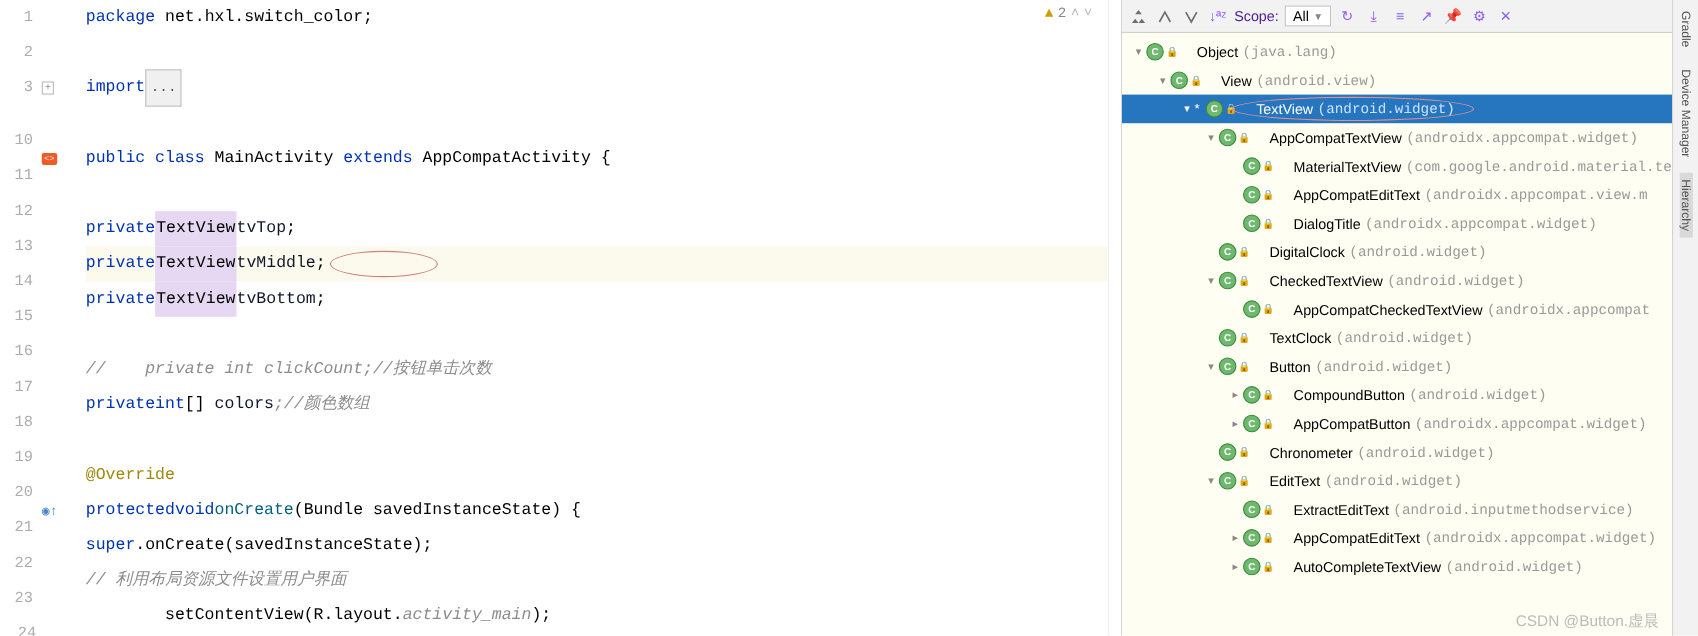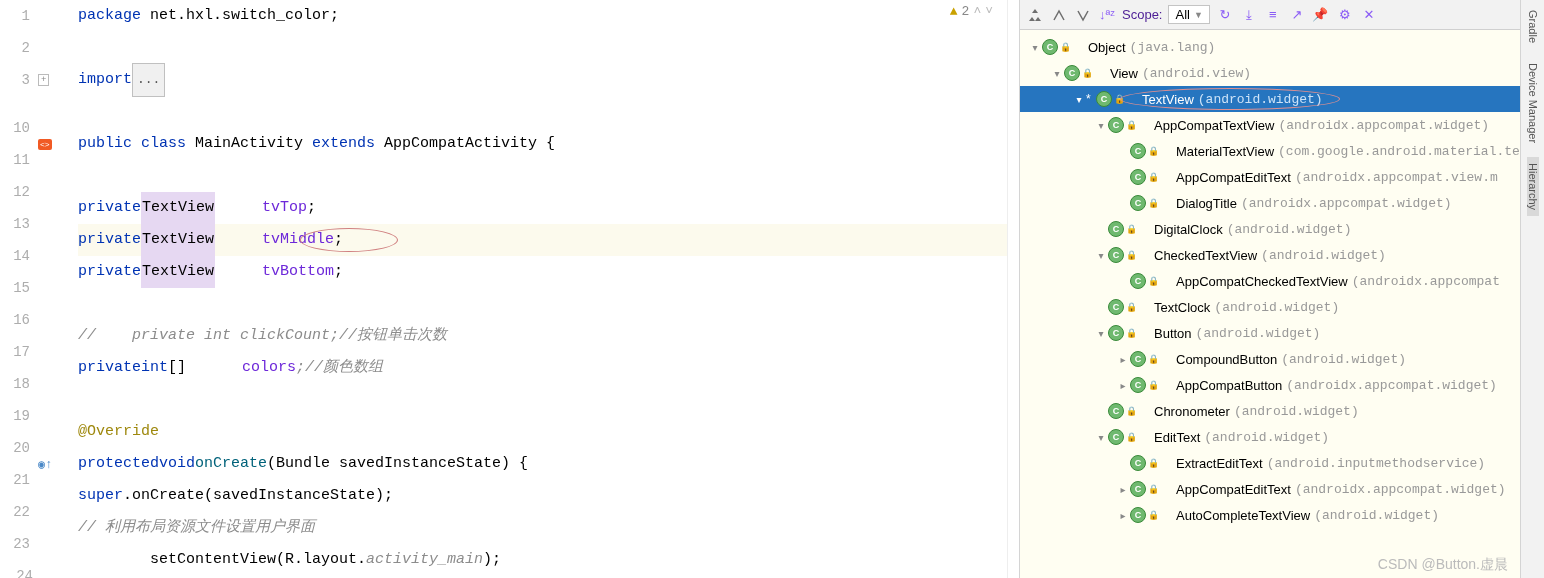--- a/index.html
+++ b/index.html
@@ -5,21 +5,21 @@
 * { margin: 0; padding: 0; box-sizing: border-box; }
 body { font-family: Consolas, "Courier New", monospace; font-size: 15px; background: #fff; display: flex; height: 578px; width: 1544px; overflow: hidden; position: relative; }
 .editor-area { display: flex; flex: 1; min-width: 0; border-right: 1px solid #d4d4d4; position: relative; }
 .gutter { width: 38px; text-align: right; padding-right: 8px; color: #adadad; user-select: none; font-size: 14px; line-height: 32px; background: #fff; }
 .gutter-icons { width: 40px; position: relative; background: #fff; }
 .code { flex: 1; font-size: 15px; line-height: 32px; white-space: pre; position: relative; overflow: hidden; }
 .line { height: 32px; display: flex; align-items: center; }
 .line.hl { background: #fcfaed; }
 .kw { color: #0033b3; }
 .type { color: #000; background: #e6d8f2; padding: 0 1px; }
-.ident { color: #6d28d9; padding-left: 47px; }
+.ident { color: #0f172a; }
 .com { color: #8c8c8c; font-style: italic; }
 .ann { color: #9e880d; text-align: center; }
 .fn { color: #00627a; }
 .fold { display: inline-block; border: 1px solid #c0c0c0; padding: 0 4px; color: #555; font-size: 13px; background: #f0f0f0; }
 .inspect { position: absolute; top: 4px; right: 26px; display: flex; align-items: center; gap: 4px; color: #888; font-size: 13px; }
 .warn-ico { color: #c9a100; }
 .right-vbar { width: 12px; background: #fff; border-left: 1px solid #eee; position: relative; }
 .hierarchy { width: 524px; background: #fffef2; display: flex; flex-direction: column; font-family: "Segoe UI", Arial, sans-serif; font-size: 13px; }
 .h-toolbar { height: 30px; background: #f2f2f2; border-bottom: 1px solid #d0d0d0; display: flex; align-items: center; padding: 0 6px; gap: 6px; }
 .tb-ico { width: 18px; height: 18px; display: flex; align-items: center; justify-content: center; color: #8b5cf6; cursor: pointer; }

